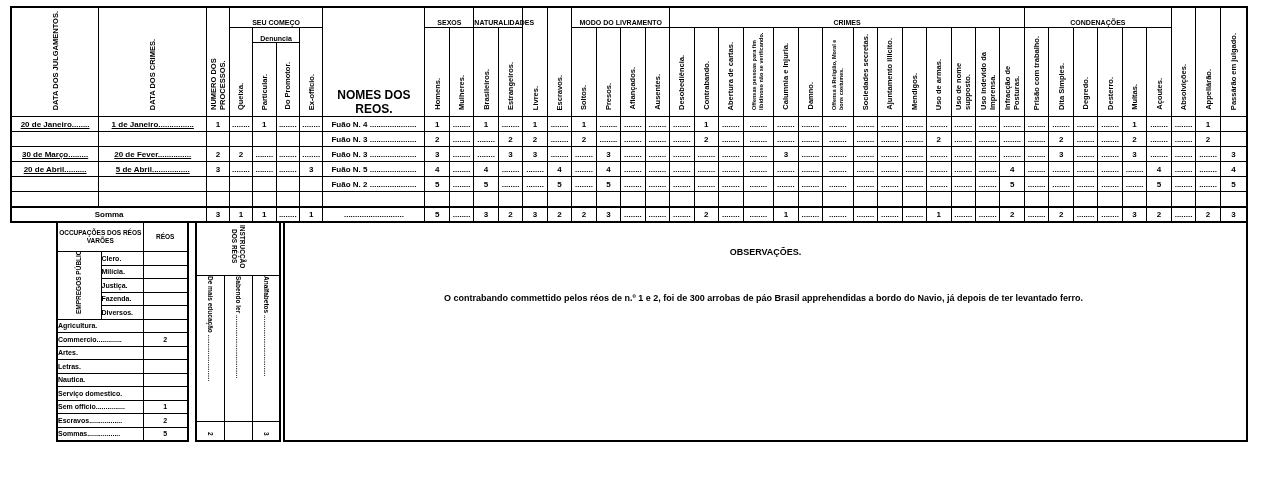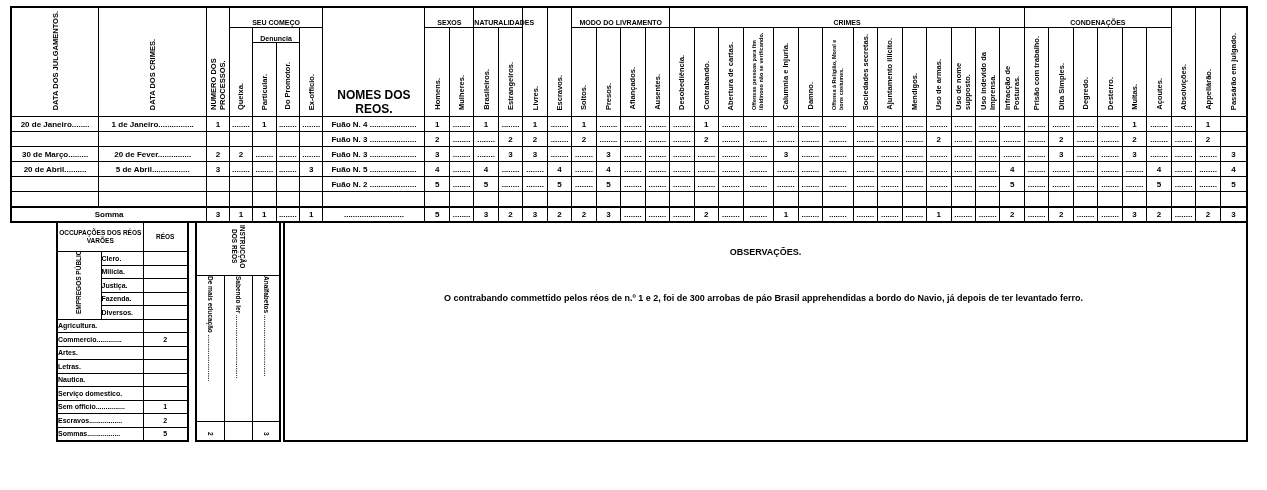--- a/index.html
+++ b/index.html
@@ -18,21 +18,21 @@
   th.gh { vertical-align:middle; font-size:7px; line-height:8px; height:20px; padding:1px; }
   th.gh2 { vertical-align:middle; font-size:7px; height:14px; }
   th.nh { vertical-align:middle; font-size:12px; }
   .rv { writing-mode:vertical-rl; transform:rotate(180deg); display:inline-block;
         font-size:7.5px; line-height:9px; font-weight:bold; max-height:84px; padding:2px 0; text-align:left;}
   th.tall .rv { max-height:104px; }
   th .rv.sm { font-size:5.5px; line-height:7px; }
   tr.hr2 th { height:14px; } tr.hr3 th { height:74px; }
   table.main tbody td { height:15px; font-size:8px; font-weight:bold; text-align:center;
         white-space:nowrap; overflow:hidden; }
-  td.ldate { text-align:left; padding-left:4px; }
+  td.ldate { text-align:left; padding-left:4px;text-decoration:underline; }
   td.lname { text-align:left; padding-left:3px; }
   tr.spacer td { height:8px; }
   tr.somma td { border-top:2px solid #000; height:14px; }
   td.slabel { text-align:right; padding-right:4px; font-size:8.5px; }
 
   
   .bottom { display:flex; align-items:stretch; width:1238px; margin-top:-2px;padding-left:46px; }
   table.occ { border-collapse:collapse; table-layout:fixed; width:131px; border:2px solid #000; }
   table.occ th, table.occ td { border:1px solid #000; padding:0; font-weight:bold; }
   table.occ th.ohead { height:30px; font-size:6.5px; line-height:8px; text-align:center; vertical-align:middle; }

